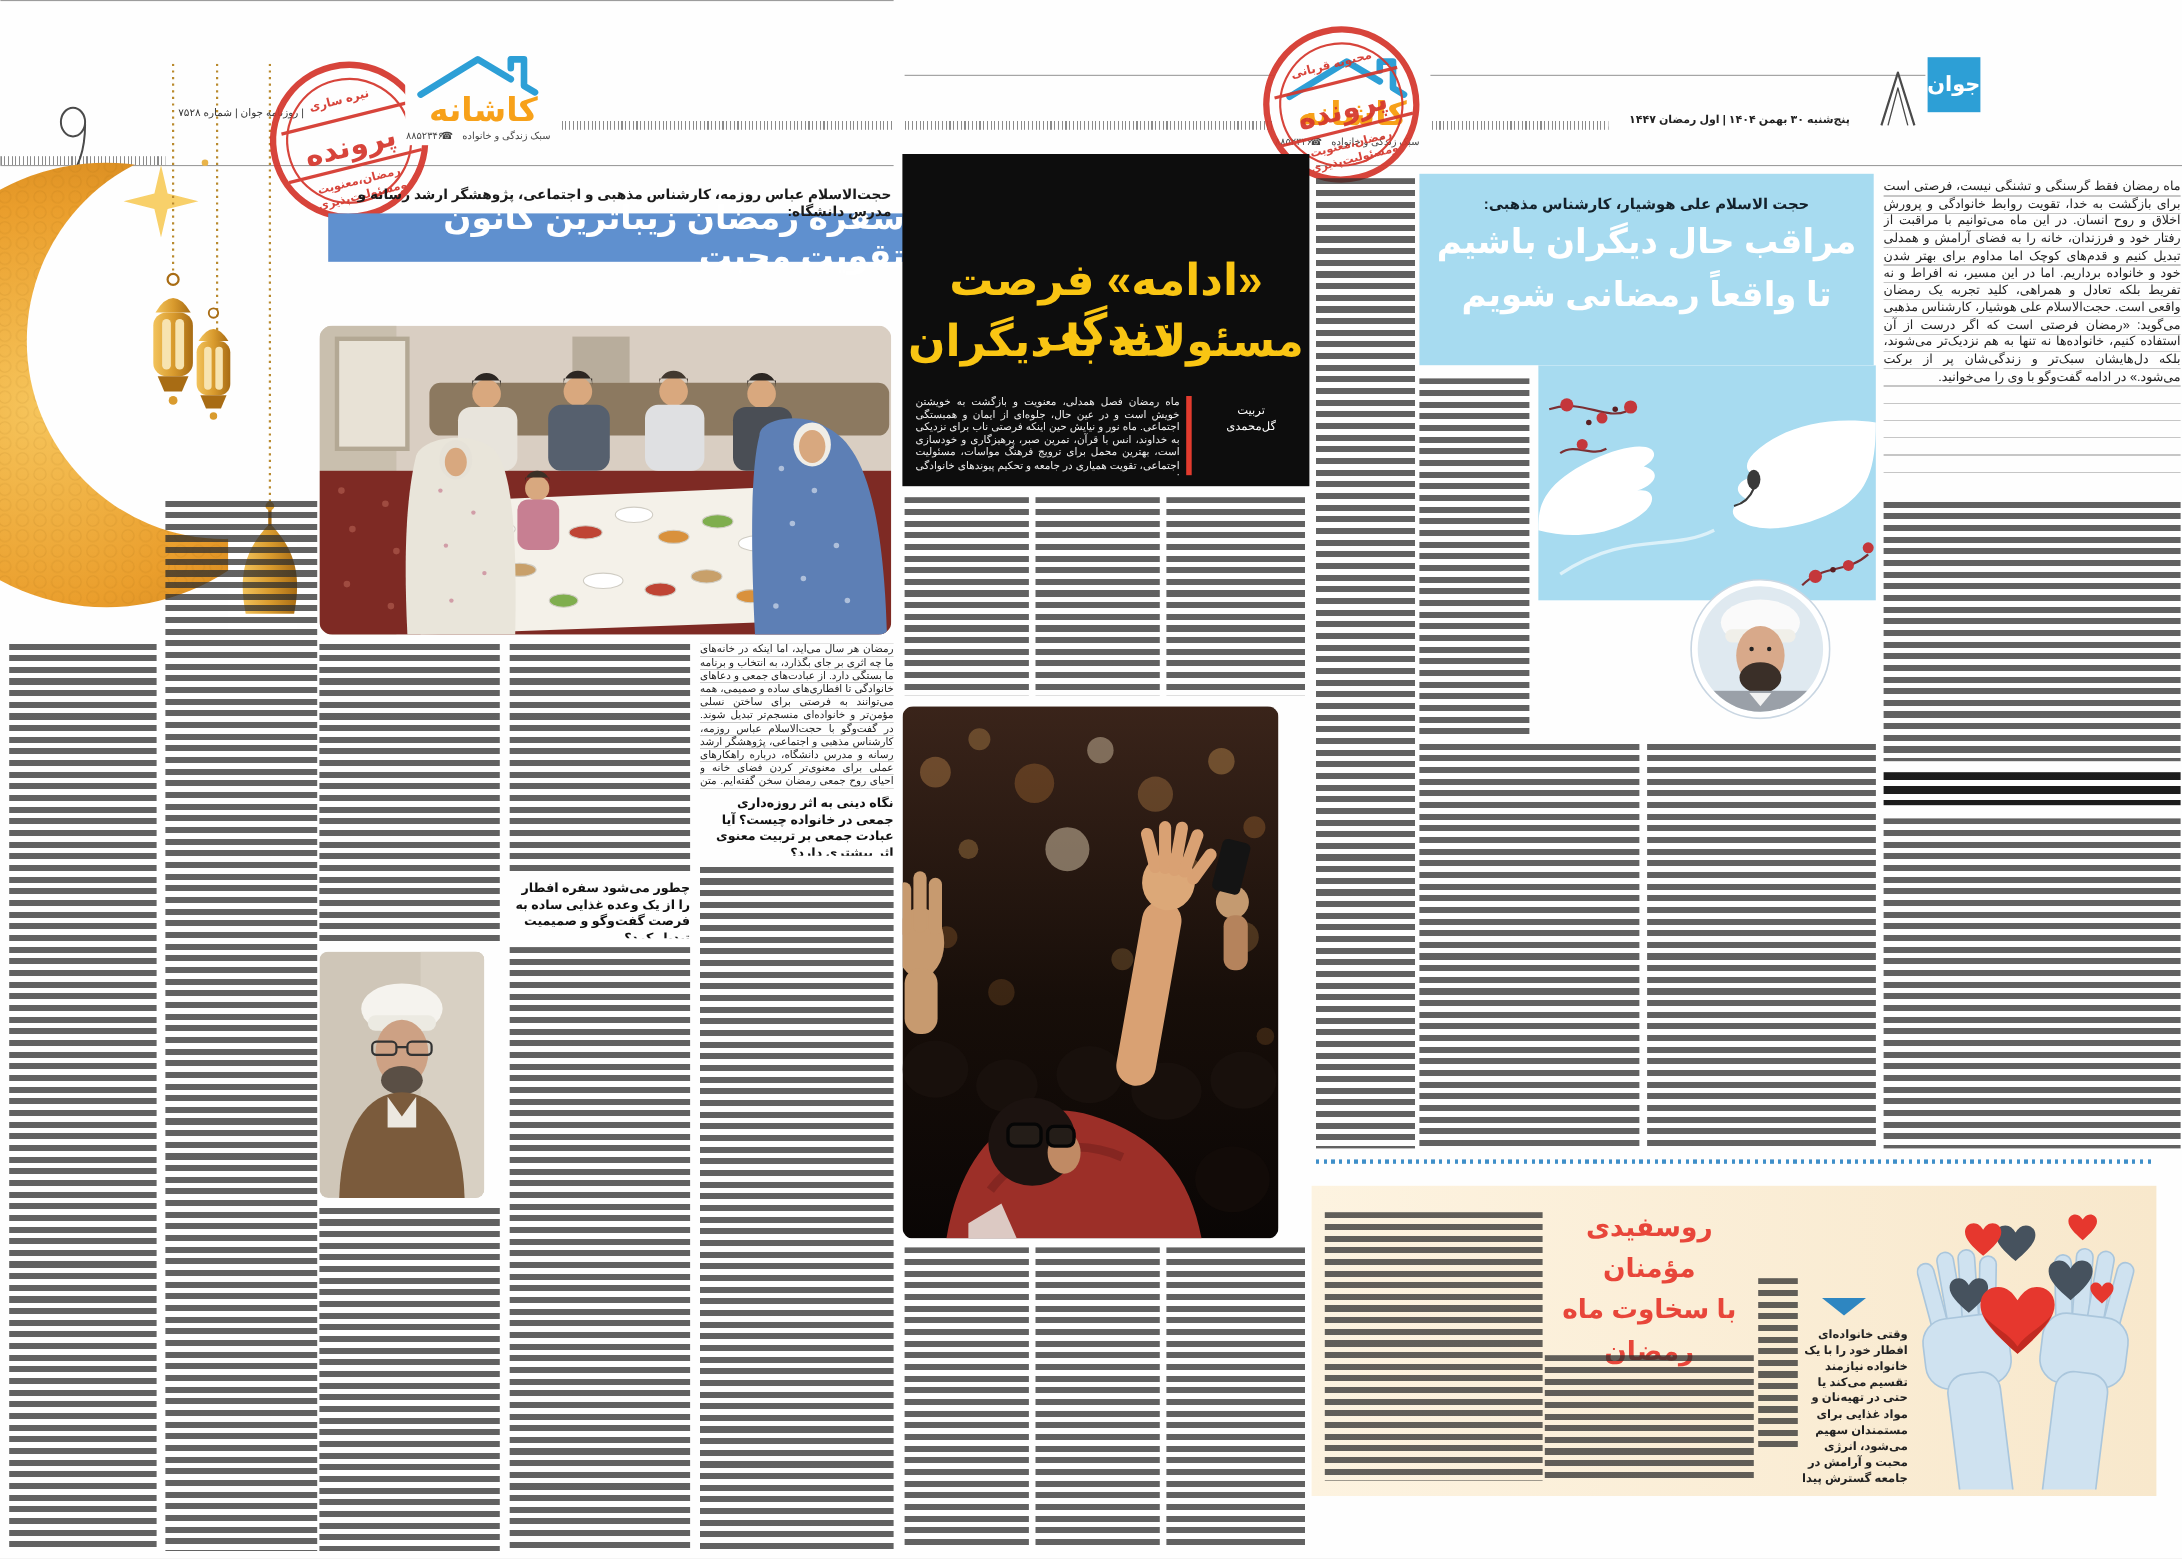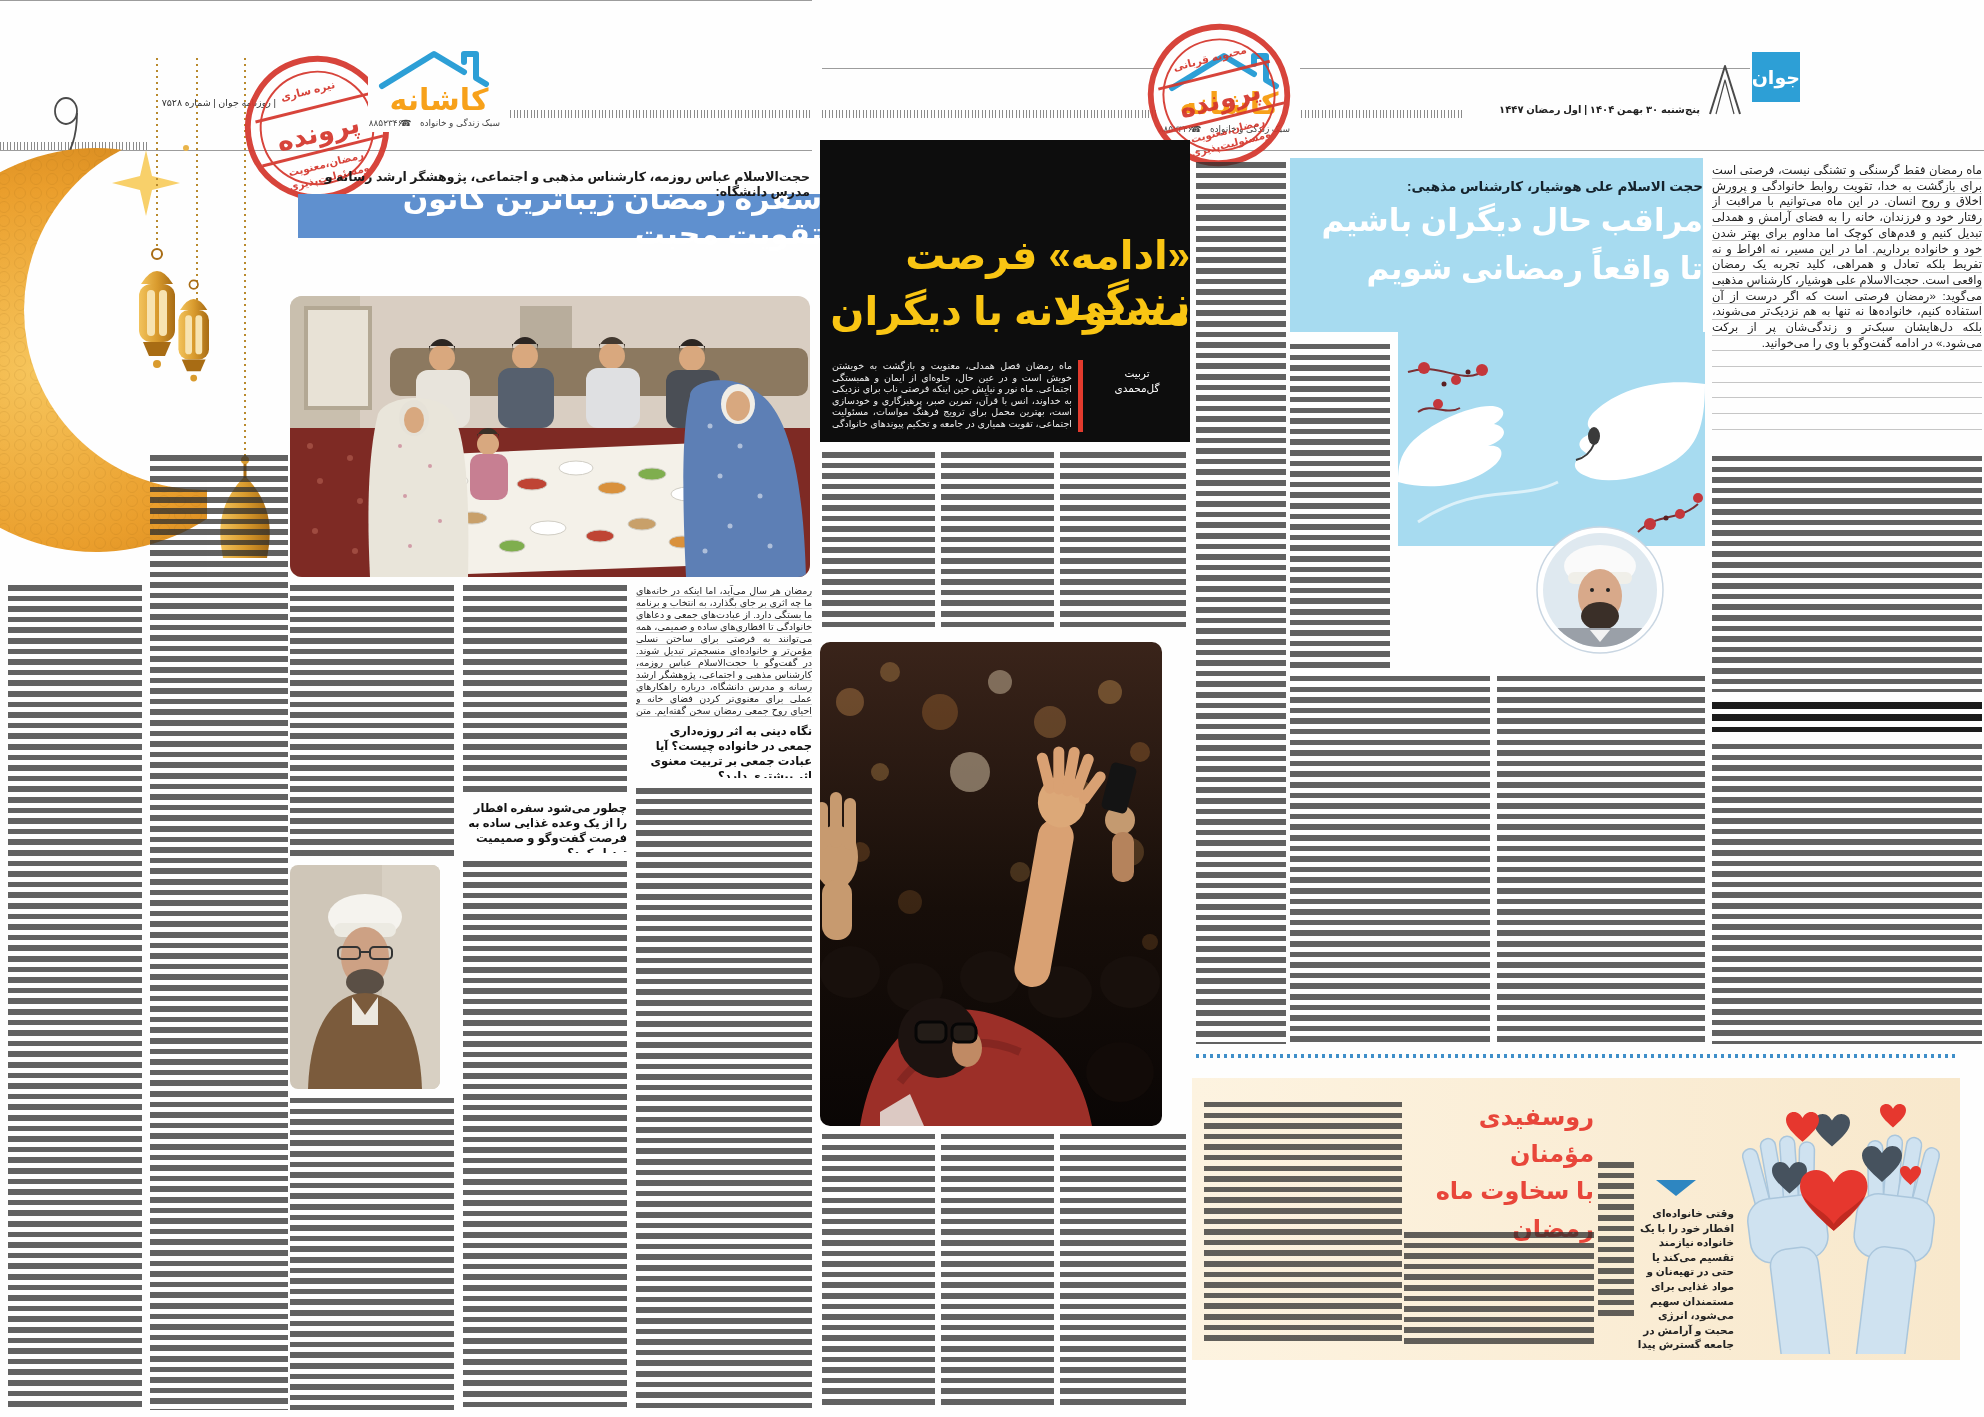--- a/index.html
+++ b/index.html
@@ -12,21 +12,21 @@
   .greek{background-image:repeating-linear-gradient(180deg,rgba(45,45,45,.75) 0 5.5px,transparent 5.5px 10.6px)}
   .greek-b{background-image:repeating-linear-gradient(180deg,rgba(8,8,8,.92) 0 7px,transparent 7px 12.5px)}
   .j{text-align:justify}
   .ruled15{background-image:repeating-linear-gradient(180deg,transparent 0 14.6px,#c6c6c6 14.6px 15.7px)}
   .ruled12{background-image:repeating-linear-gradient(180deg,transparent 0 11px,#c8c8c8 11px 12px)}
   .hl-blue{background:#5f90cf;color:#fff;font-weight:bold;display:flex;align-items:center;padding:0 12px}
   .clip{overflow:hidden}
   .photo{border-radius:12px;overflow:hidden}
   .tri{width:0;height:0;border-left:20px solid transparent;border-right:20px solid transparent;border-top:16px solid #2e86c1}
   .stamp{transform:rotate(-14deg);opacity:.93}
-  .center{}
+  .center{text-align:center}
 </style>
 </head>
 <body>
 
 <div class="page">
 
   <div class="abs rule" style="left:0;top:95;width:812px;height:1px"></div>
   <div class="abs rule" style="left:0;top:150px;width:812px;height:1px"></div>
   <div class="abs dotted" style="left:0;top:142px;width:150px;height:8px"></div>
   <div class="abs dotted" style="left:500px;top:110px;width:312px;height:8px"></div>

